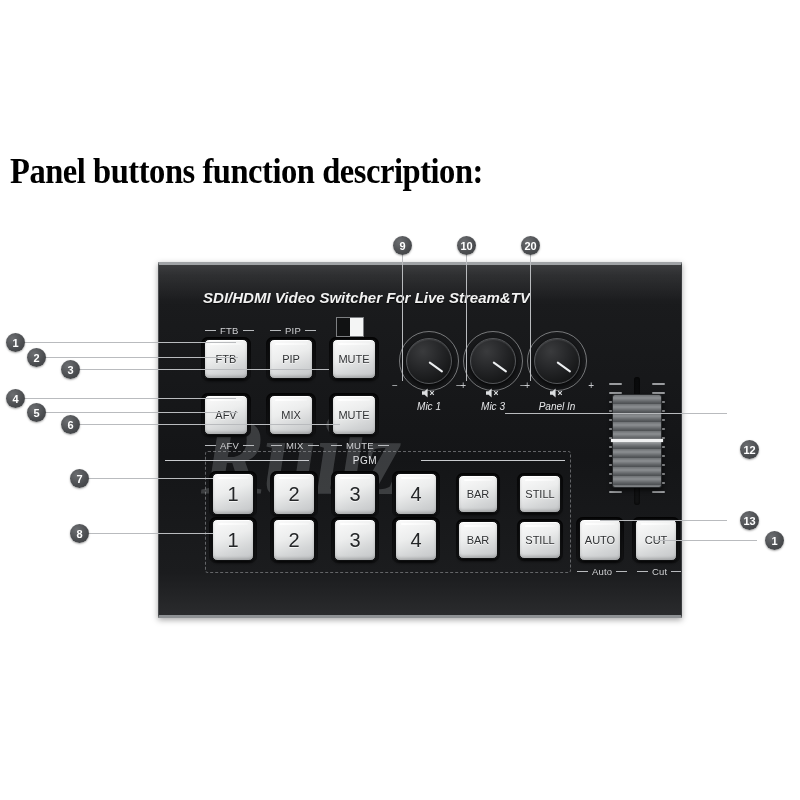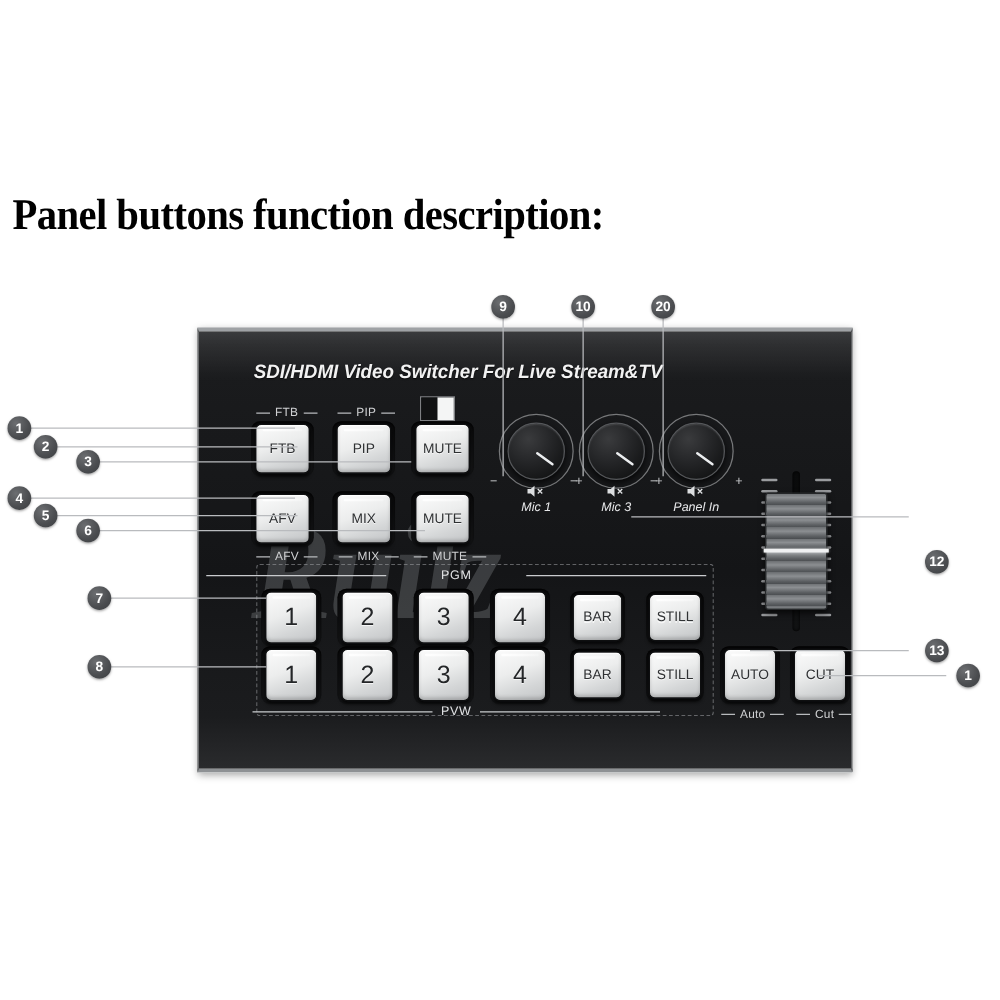--- a/index.html
+++ b/index.html
@@ -365,25 +365,20 @@
     <div class="socket" style="left:297px;top:254px;width:44px;height:42px;"></div>
     <div class="key small" style="left:299px;top:256px;width:40px;height:38px;">
       <span class="kl">BAR</span>
       </div>
 
     <div class="socket" style="left:358px;top:254px;width:46px;height:42px;"></div>
     <div class="key small" style="left:360px;top:256px;width:42px;height:38px;">
       <span class="kl">STILL</span>
       </div>
 
-    <div class="bus-title" style="top:299px;width:412px;left:0;">
-      <span class="rule"></span>
-      <span class="txt">PVW</span>
-      <span class="rule"></span>
-    </div>
 
     <div class="fader" style="left:452px;top:112px;width:52px;height:128px;">
       <div class="fader-track"></div>
       <div class="fader-ticks left">
         <i></i>
           <i></i>
           <i></i>
           <i></i>
           <i></i>
           <i></i>

